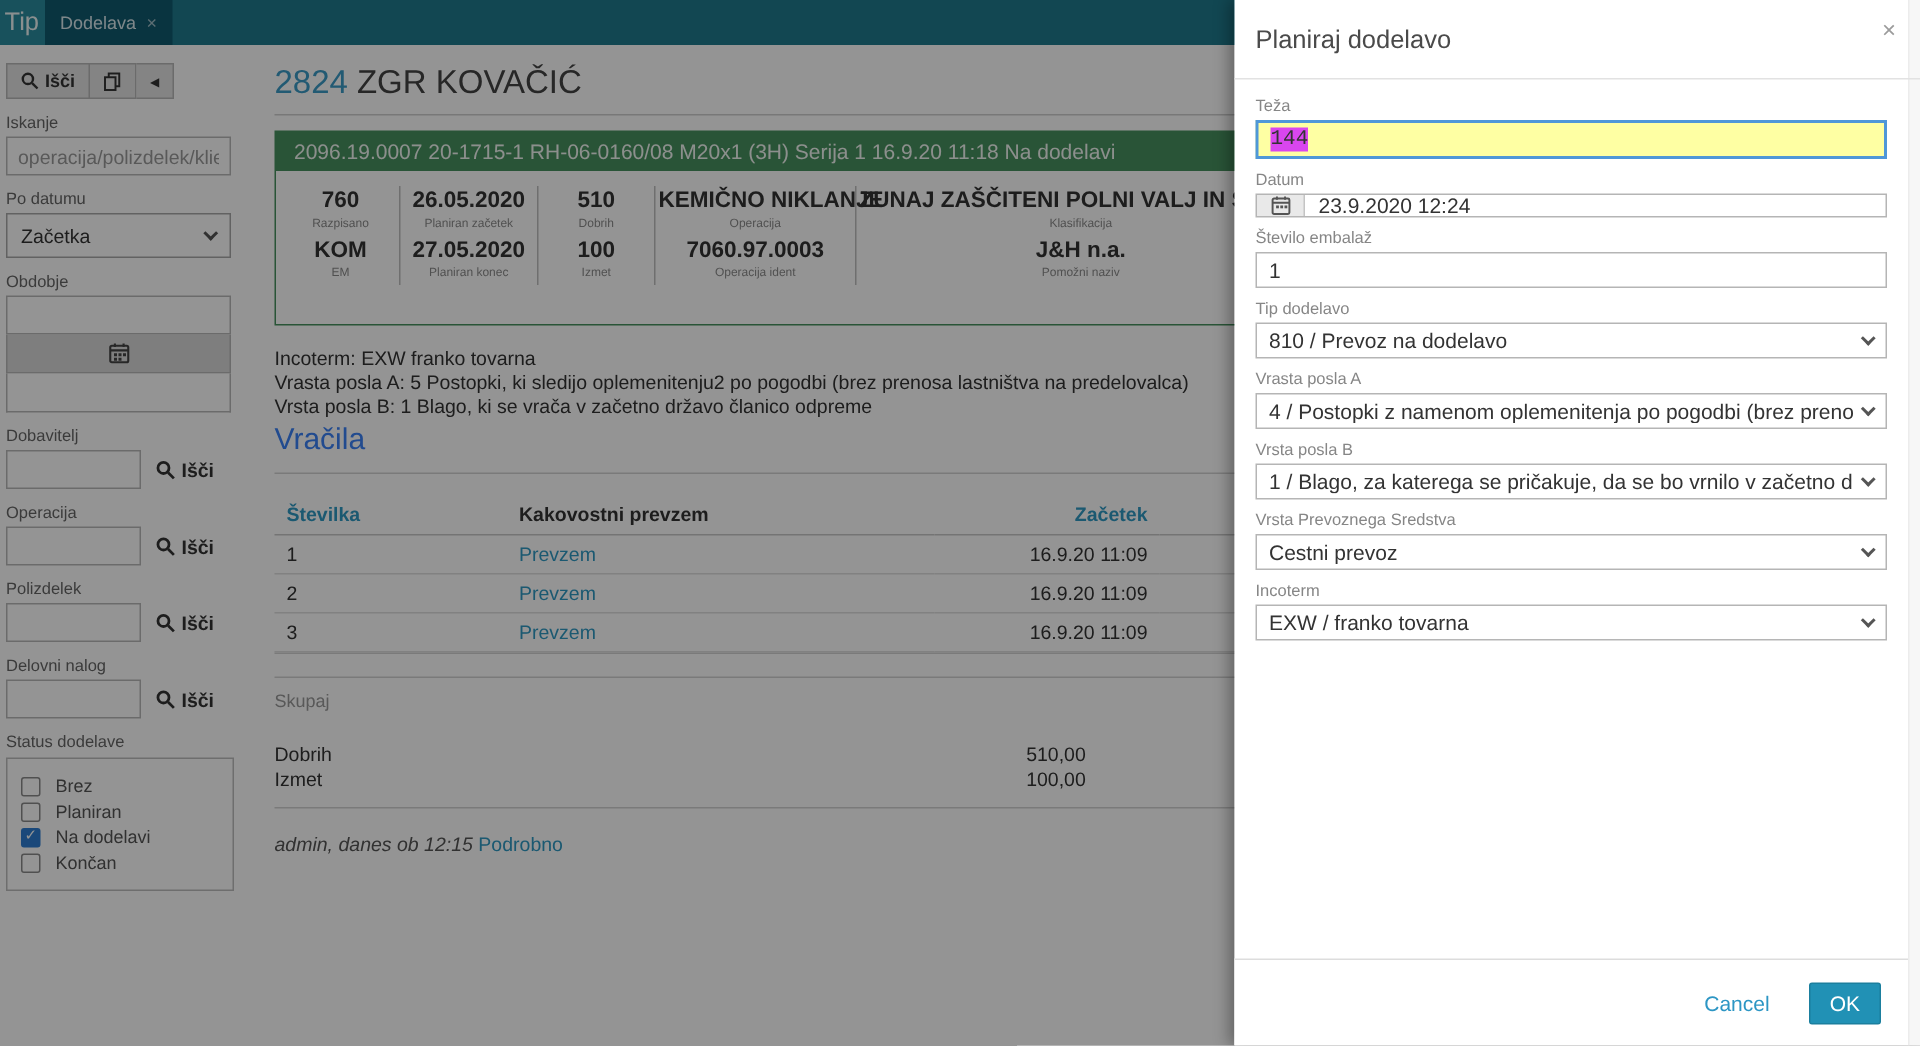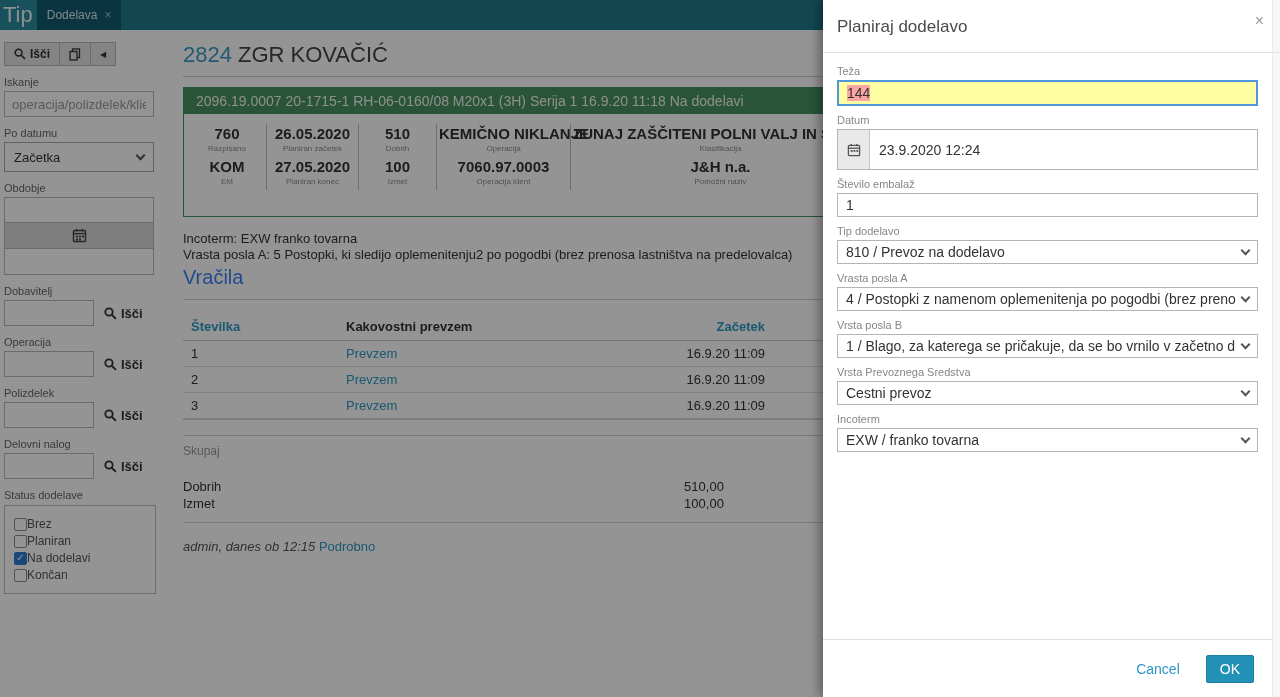--- a/index.html
+++ b/index.html
@@ -2,21 +2,21 @@
 <html><head>
 <meta charset="utf-8">
 <style>
   * { margin:0; padding:0; box-sizing:border-box; }
   html,body { width:1280px; height:697px; overflow:hidden; }
   body { font-family:"Liberation Sans","DejaVu Sans",sans-serif; background:#fff; }
   .root { position:relative; width:1280px; height:697px; overflow:hidden; }
 
   
   .topbar { position:relative; height:30px; background:#1f7a8e; display:flex; align-items:stretch; }
-  .brand { background:#2a8c9f; color:#eef6f7; font-size:22px; display:flex; align-items:center; padding:0 4px 0 3px; }
+  .brand { background:#2a8c9f; color:#eef6f7; font-size:17px; display:flex; align-items:center; padding:0 4px 0 3px; }
   .tab { background:#115a6e; color:#d9e9ee; font-size:12px; display:flex; align-items:center; gap:7px; padding:0 10px; }
   .tab .tab-close { color:#9dbcc6; font-size:12px; cursor:pointer; }
 
   
   .app-body { display:flex; }
   .sidebar { width:170px; padding:12px 0 0 4px; flex:none; }
   .main { flex:1; padding:12px 36px 0 13px; min-width:0; }
 
   
   .btn-group { display:flex; }
@@ -26,21 +26,21 @@
   .side-input { width:150px; height:26px; border:1px solid #b9b9b9; background:#fff; font-size:13px; color:#333; padding:0 7px; font-family:inherit; }
   .side-input::placeholder { color:#999; }
   .side-select { width:150px; height:30px; border:1px solid #a9a9a9; background:#fff; display:flex; align-items:center; justify-content:space-between; padding:0 9px; font-size:13px; color:#333; cursor:pointer; }
   .chev { width:7px; height:7px; border-right:2px solid #555; border-bottom:2px solid #555; transform:rotate(45deg); margin-top:-4px; flex:none; }
   .cal-btn { width:150px; height:26px; background:#d9d9d9; border:1px solid #b9b9b9; border-top:none; display:flex; align-items:center; justify-content:center; cursor:pointer; }
   .obd-bot { border-top:none; }
   .lookup-row { display:flex; align-items:center; gap:10px; }
   .lookup-row .side-input { width:90px; }
   .isci-link { display:flex; align-items:center; gap:4px; font-size:13px; font-weight:bold; color:#333; cursor:pointer; }
   .statusbox { width:152px; border:1px solid #bdbdbd; margin-top:4px; padding:8px 9px; }
-  .cb-row { display:flex; align-items:center; gap:0; margin:3px 0; font-size:12px; color:#555; }
+  .cb-row { display:flex; align-items:center; gap:10px; margin:3px 0; font-size:12px; color:#555; }
   .cb { width:13px; height:13px; border:1px solid #8a8a8a; border-radius:2px; background:#fff; display:flex; align-items:center; justify-content:center; flex:none; cursor:pointer; }
   .cb .tick { display:none; color:#fff; font-size:10px; line-height:1; }
   .cb.checked { background:#2d7dd2; border-color:#2d7dd2; }
   .cb.checked .tick { display:block; }
 
   
   h1.doc-title { font-size:22px; font-weight:normal; color:#444; letter-spacing:0; white-space:nowrap; }
   h1.doc-title .doc-no { color:#3c9bc6; margin-right:6px; }
   .rule { border:none; border-top:1px solid #cfcfcf; margin:8px 0 10px; }
   .wo-panel { border:1px solid #48915f; }
@@ -80,22 +80,22 @@
   
   .modal { position:absolute; left:823px; top:0; width:457px; height:697px; background:#fff; z-index:10; box-shadow:-4px 0 10px rgba(0,0,0,0.35); }
   .modal-scrollbar { position:absolute; right:0; top:0; width:8px; height:100%; background:#f7f7f7; border-left:1px solid #ececec; }
   .modal-header { position:relative; padding:17px 14px 15px; border-bottom:1px solid #e2e2e2; }
   .modal-title { font-size:17px; color:#4a4a4a; font-weight:normal; }
   .modal-close { position:absolute; right:16px; top:12px; color:#9b9b9b; font-size:16px; cursor:pointer; }
   .modal-body { padding:4px 22px 0 14px; }
   .f-label { font-size:11px; color:#868686; margin:8px 0 3px; }
   .f-input { width:100%; height:24px; border:1px solid #b5b5b5; display:flex; align-items:center; padding:0 8px; font-size:14px; color:#333; background:#fff; }
   .f-input.hl { background:#feffa3; border:2px solid #4f97d8; height:26px; }
-  .sel-text { background:#fca5a5; }
-  .f-group { width:100%; height:41px; border:1px solid #b5b5b5; display:flex; align-items:stretch; background:#fff; }
+  .sel-text { background:#d946ef;font-family:Liberation Mono, monospace; }
+  .f-group { width:100%; height:16px; border:1px solid #b5b5b5; display:flex; align-items:stretch; background:#fff; }
   .f-group .ico-btn { width:32px; background:#e9e9e9; border-right:1px solid #c4c4c4; display:flex; align-items:center; justify-content:center; cursor:pointer; flex:none; }
   .f-group .g-text { display:flex; align-items:center; padding:0 9px; font-size:14px; color:#333; }
   .f-select { width:100%; height:24px; border:1px solid #b5b5b5; display:flex; align-items:center; justify-content:space-between; padding:0 8px; font-size:14px; color:#333; background:#fff; cursor:pointer; }
   .f-select .txt { white-space:nowrap; overflow:hidden; flex:1; }
   .f-select .chev { border-color:#555; margin-left:6px; }
   .modal-footer { position:absolute; left:0; right:8px; bottom:0; height:58px; border-top:1px solid #ddd; display:flex; align-items:center; justify-content:flex-end; padding-right:18px; gap:26px; background:#fff; }
   .cancel-link { color:#2d96c4; font-size:14px; cursor:pointer; }
   .ok-btn { background:#2191b5; border:1px solid #1b7f9e; color:#fff; font-size:14px; padding:5px 13px; border-radius:2px; cursor:pointer; font-family:inherit; }
 </style>
 </head>
@@ -269,20 +269,21 @@
             <div class="wo-val">J&amp;H n.a.</div>
             <div class="wo-sub">Pomožni naziv</div>
           </div>
         </div>
         <div class="wo-foot"></div>
       </div>
 
       <div class="meta-lines">
         <div>Incoterm: EXW franko tovarna</div>
         <div>Vrasta posla A: 5 Postopki, ki sledijo oplemenitenju2 po pogodbi (brez prenosa lastništva na predelovalca)</div>
+        <div>Vrsta posla B: 1 Blago, ki se vrača v začetno državo članico odpreme</div>
       </div>
 
       <h2 class="section-title">Vračila</h2>
 
       <div class="ret-panel">
         <table class="ret-table">
           <thead>
             <tr>
               <th class="col-num link-col">Številka</th>
               <th class="col-link">Kakovostni prevzem</th>

